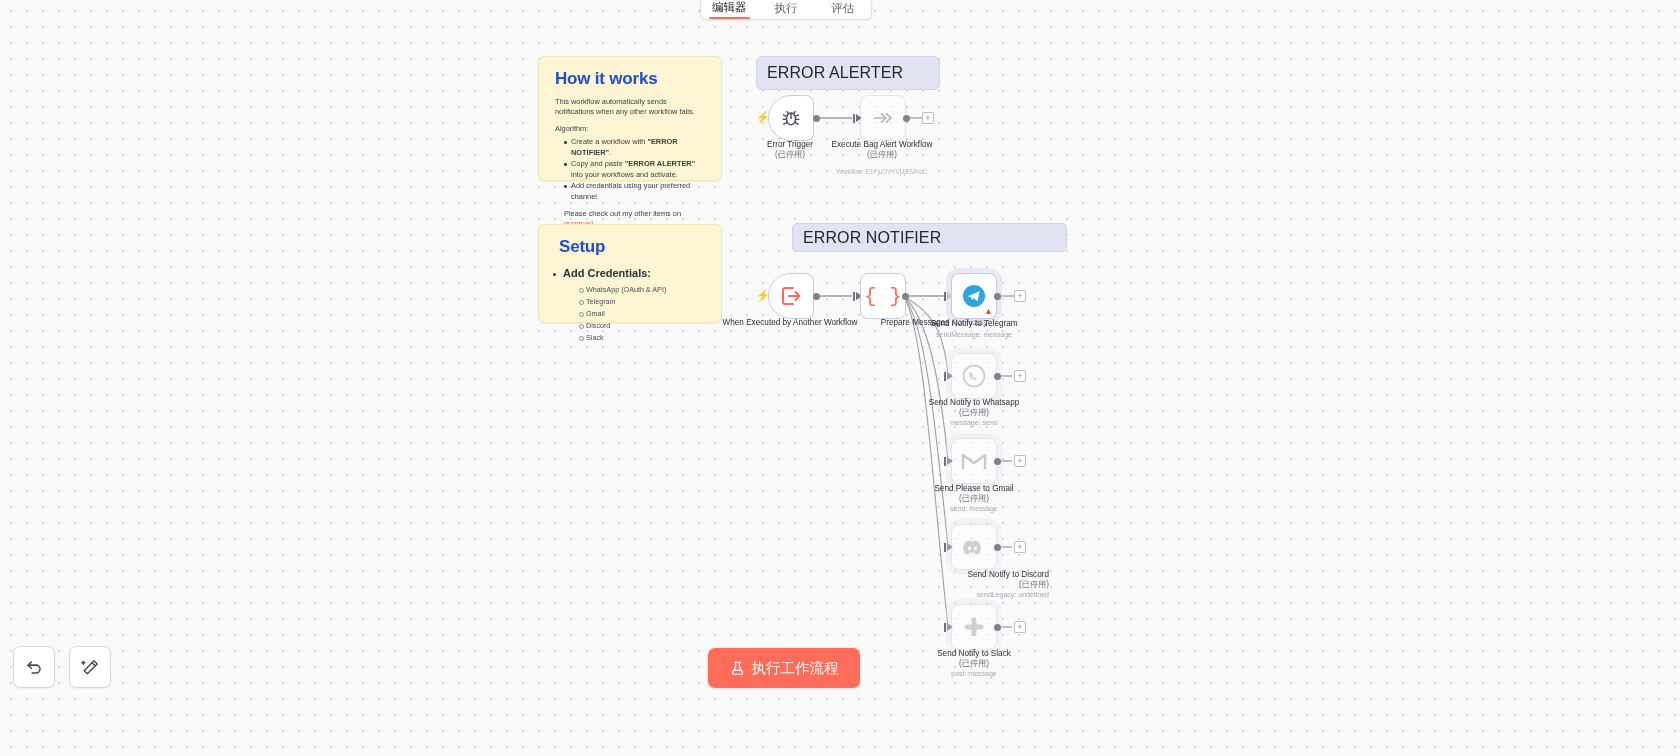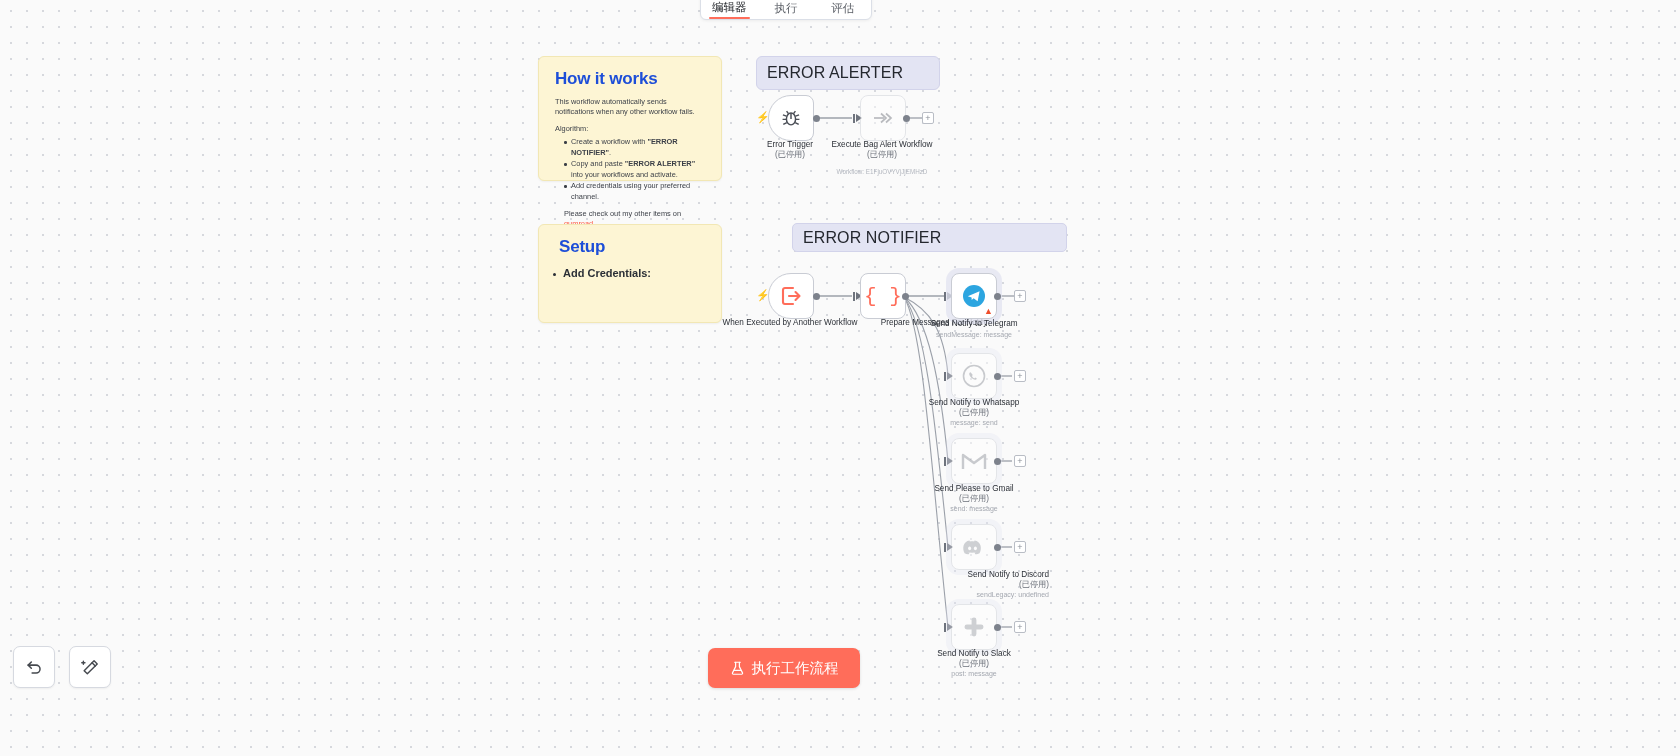--- a/index.html
+++ b/index.html
@@ -324,20 +324,27 @@
   <p class="small" style="padding-left:9px;">
     <span>Please check out my other items on </span><span class="link-gum">gumroad</span><br>
     <span>You might also like something else🎈</span>
   </p>
 </div>
 
 <div class="sticky" style="left:538px; top:224px; width:184px; height:99px;padding-left:20px;">
   <h2>Setup</h2>
   <div style="height:2px;"></div>
   <div class="setup-head">Add Credentials:</div>
+  <ul class="sub">
+    <li>WhatsApp (OAuth &amp; API)</li>
+    <li>Telegram</li>
+    <li>Gmail</li>
+    <li>Discord</li>
+    <li>Slack</li>
+  </ul>
 </div>
 
 <div class="section-bar" style="left:756px; top:56px; width:184px; height:34px;border-radius:6px;">
   <span>ERROR ALERTER</span>
 </div>
 
 <span class="bolt" style="left:756px; top:112px;">⚡</span>
 <div class="node trigger" style="left:768px; top:95px;">
   <svg width="22" height="22" viewBox="0 0 24 24" fill="none" stroke="#4a4e56" stroke-width="1.6">
     <ellipse cx="12" cy="13" rx="5" ry="6.5"></ellipse>

